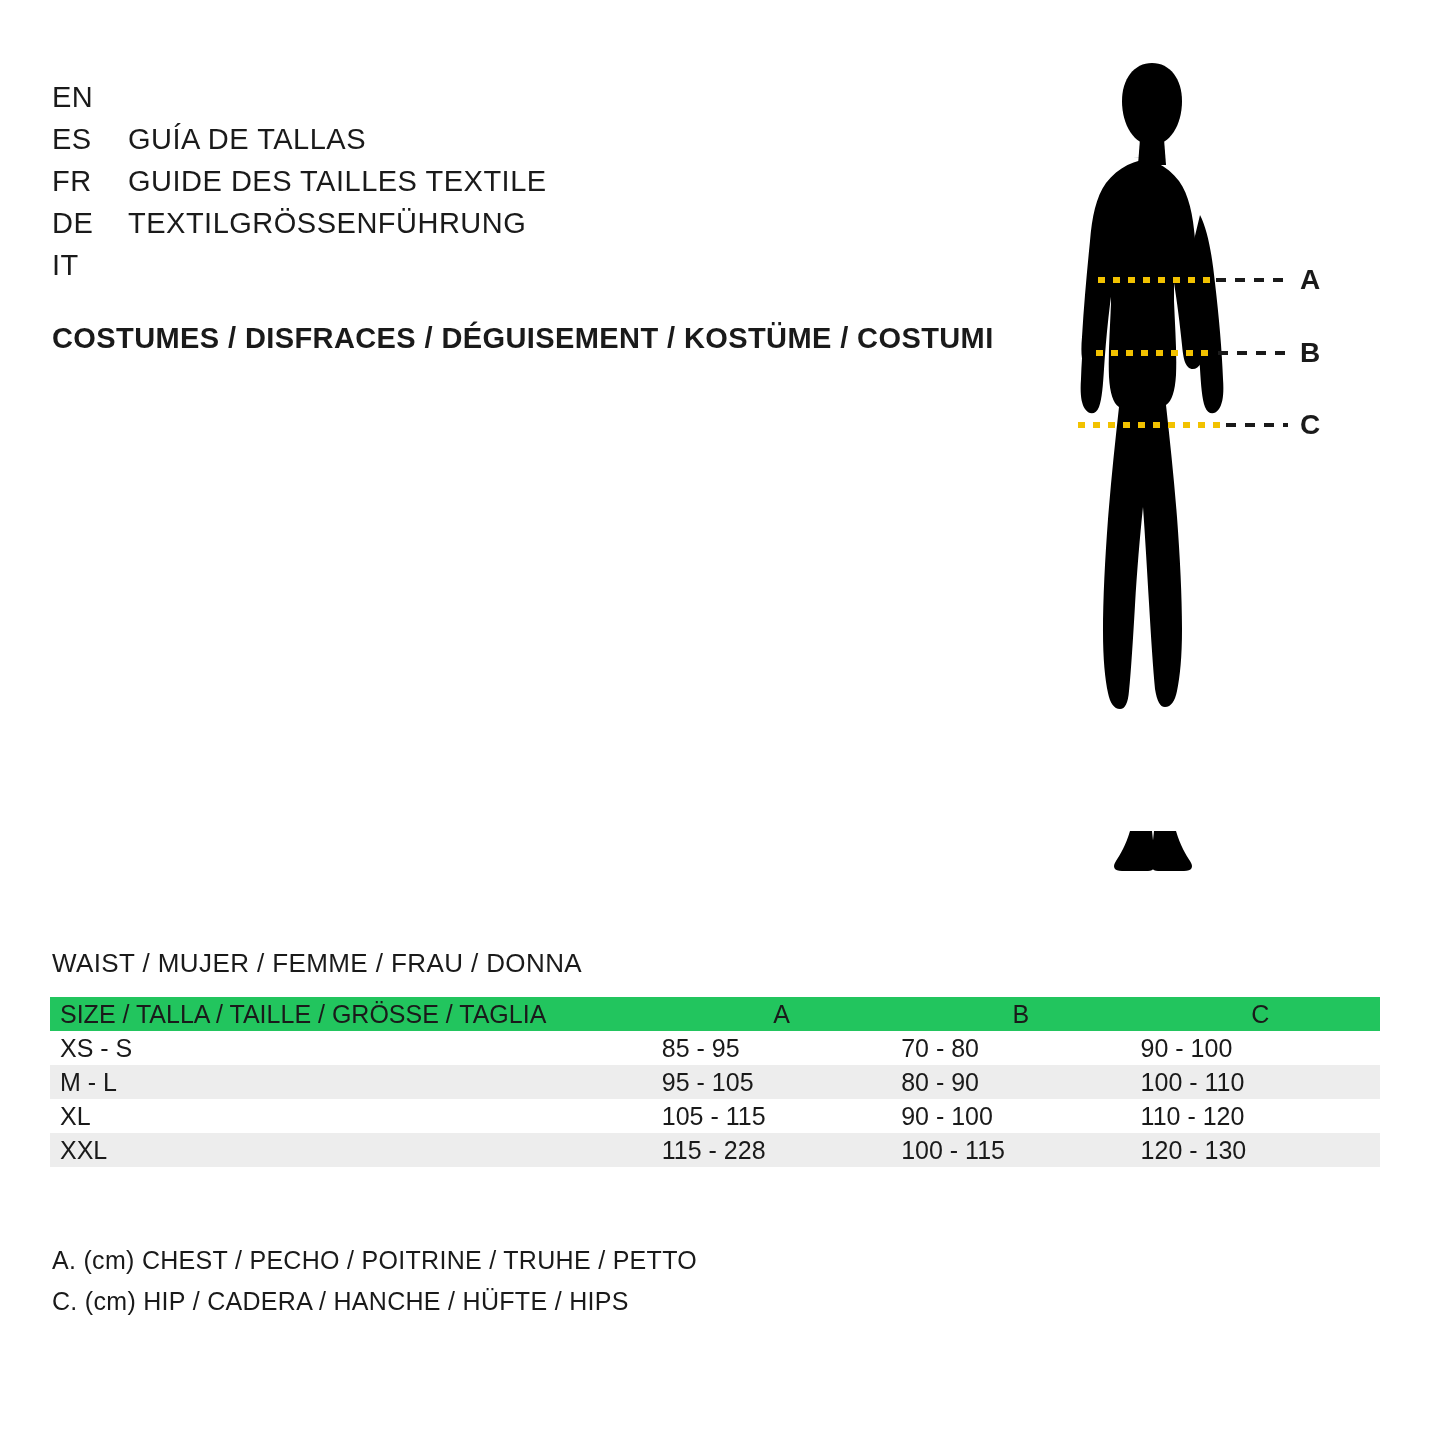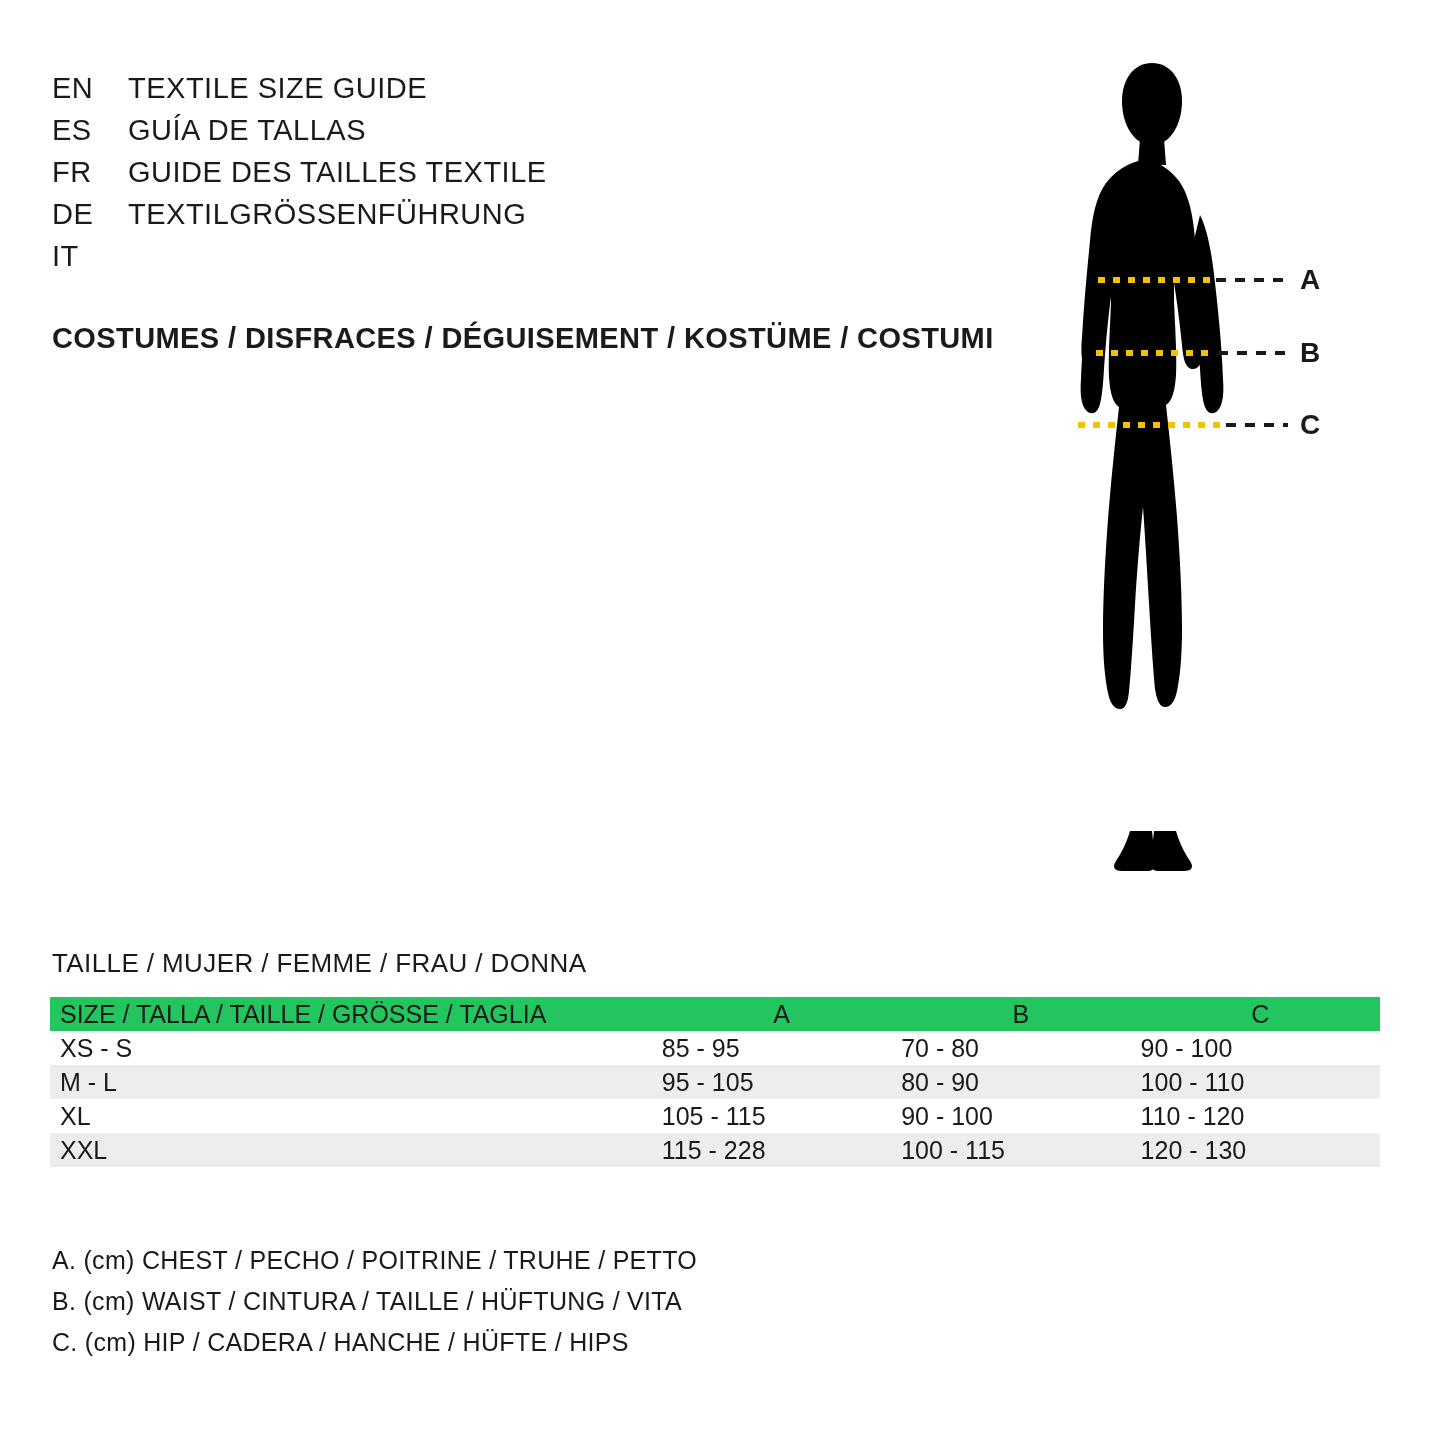--- a/index.html
+++ b/index.html
@@ -18,21 +18,21 @@
 
   
   .lang-block {
     position: absolute;
     left: 52px;
     top: 72px;
     width: 980px;
   }
   .lang-row {
     display: flex;
-    align-items: flex-start;
+    align-items: flex-end;
     height: 42px;
     font-size: 29px;
     letter-spacing: 0.5px;
     color: #1a1a1a;
   }
   .lang-code {
     width: 76px;
     flex: 0 0 76px;
   }
   .lang-text {
@@ -132,21 +132,20 @@
     line-height: 41px;
     letter-spacing: 0.3px;
   }
 </style>
 </head>
 <body>
 
 <div class="lang-block">
   <div class="lang-row">
     <span class="lang-code">EN</span>
-    <span class="lang-text">TEXTILE SIZE GUIDE</span>
   </div>
   <div class="lang-row">
     <span class="lang-code">ES</span>
     <span class="lang-text">GUÍA DE TALLAS</span>
   </div>
   <div class="lang-row">
     <span class="lang-code">FR</span>
     <span class="lang-text">GUIDE DES TAILLES TEXTILE</span>
   </div>
   <div class="lang-row">
@@ -235,21 +234,21 @@
     <line x1="216" y1="225" x2="288" y2="225" stroke="#1a1a1a" stroke-width="4" stroke-dasharray="10 9"></line>
     <line x1="218" y1="298" x2="288" y2="298" stroke="#1a1a1a" stroke-width="4" stroke-dasharray="10 9"></line>
     <line x1="226" y1="370" x2="288" y2="370" stroke="#1a1a1a" stroke-width="4" stroke-dasharray="10 9"></line>
   </svg>
 
   <div class="measure-letter" style="left:300px; top:209px;">A</div>
   <div class="measure-letter" style="left:300px; top:282px;">B</div>
   <div class="measure-letter" style="left:300px; top:354px;">C</div>
 </div>
 
-<div class="table-title">TAILLE / MUJER / FEMME / FRAU / DONNA</div>
+<div class="table-title">WAIST / MUJER / FEMME / FRAU / DONNA</div>
 
 <table class="size-table">
   <colgroup>
     <col class="c-size">
     <col class="c-a">
     <col class="c-b">
     <col class="c-c">
   </colgroup>
   <thead>
     <tr>
@@ -282,15 +281,14 @@
       <td class="cell-size">XXL</td>
       <td class="cell-val">115 - 228</td>
       <td class="cell-val">100 - 115</td>
       <td class="cell-val">120 - 130</td>
     </tr>
   </tbody>
 </table>
 
 <div class="legend">
   <div class="legend-row">A. (cm) CHEST / PECHO / POITRINE / TRUHE / PETTO</div>
-  <div class="legend-row">B. (cm) WAIST / CINTURA / TAILLE / HÜFTUNG / VITA</div>
   <div class="legend-row">C. (cm) HIP / CADERA / HANCHE / HÜFTE / HIPS</div>
 </div>
 
 </body></html>

